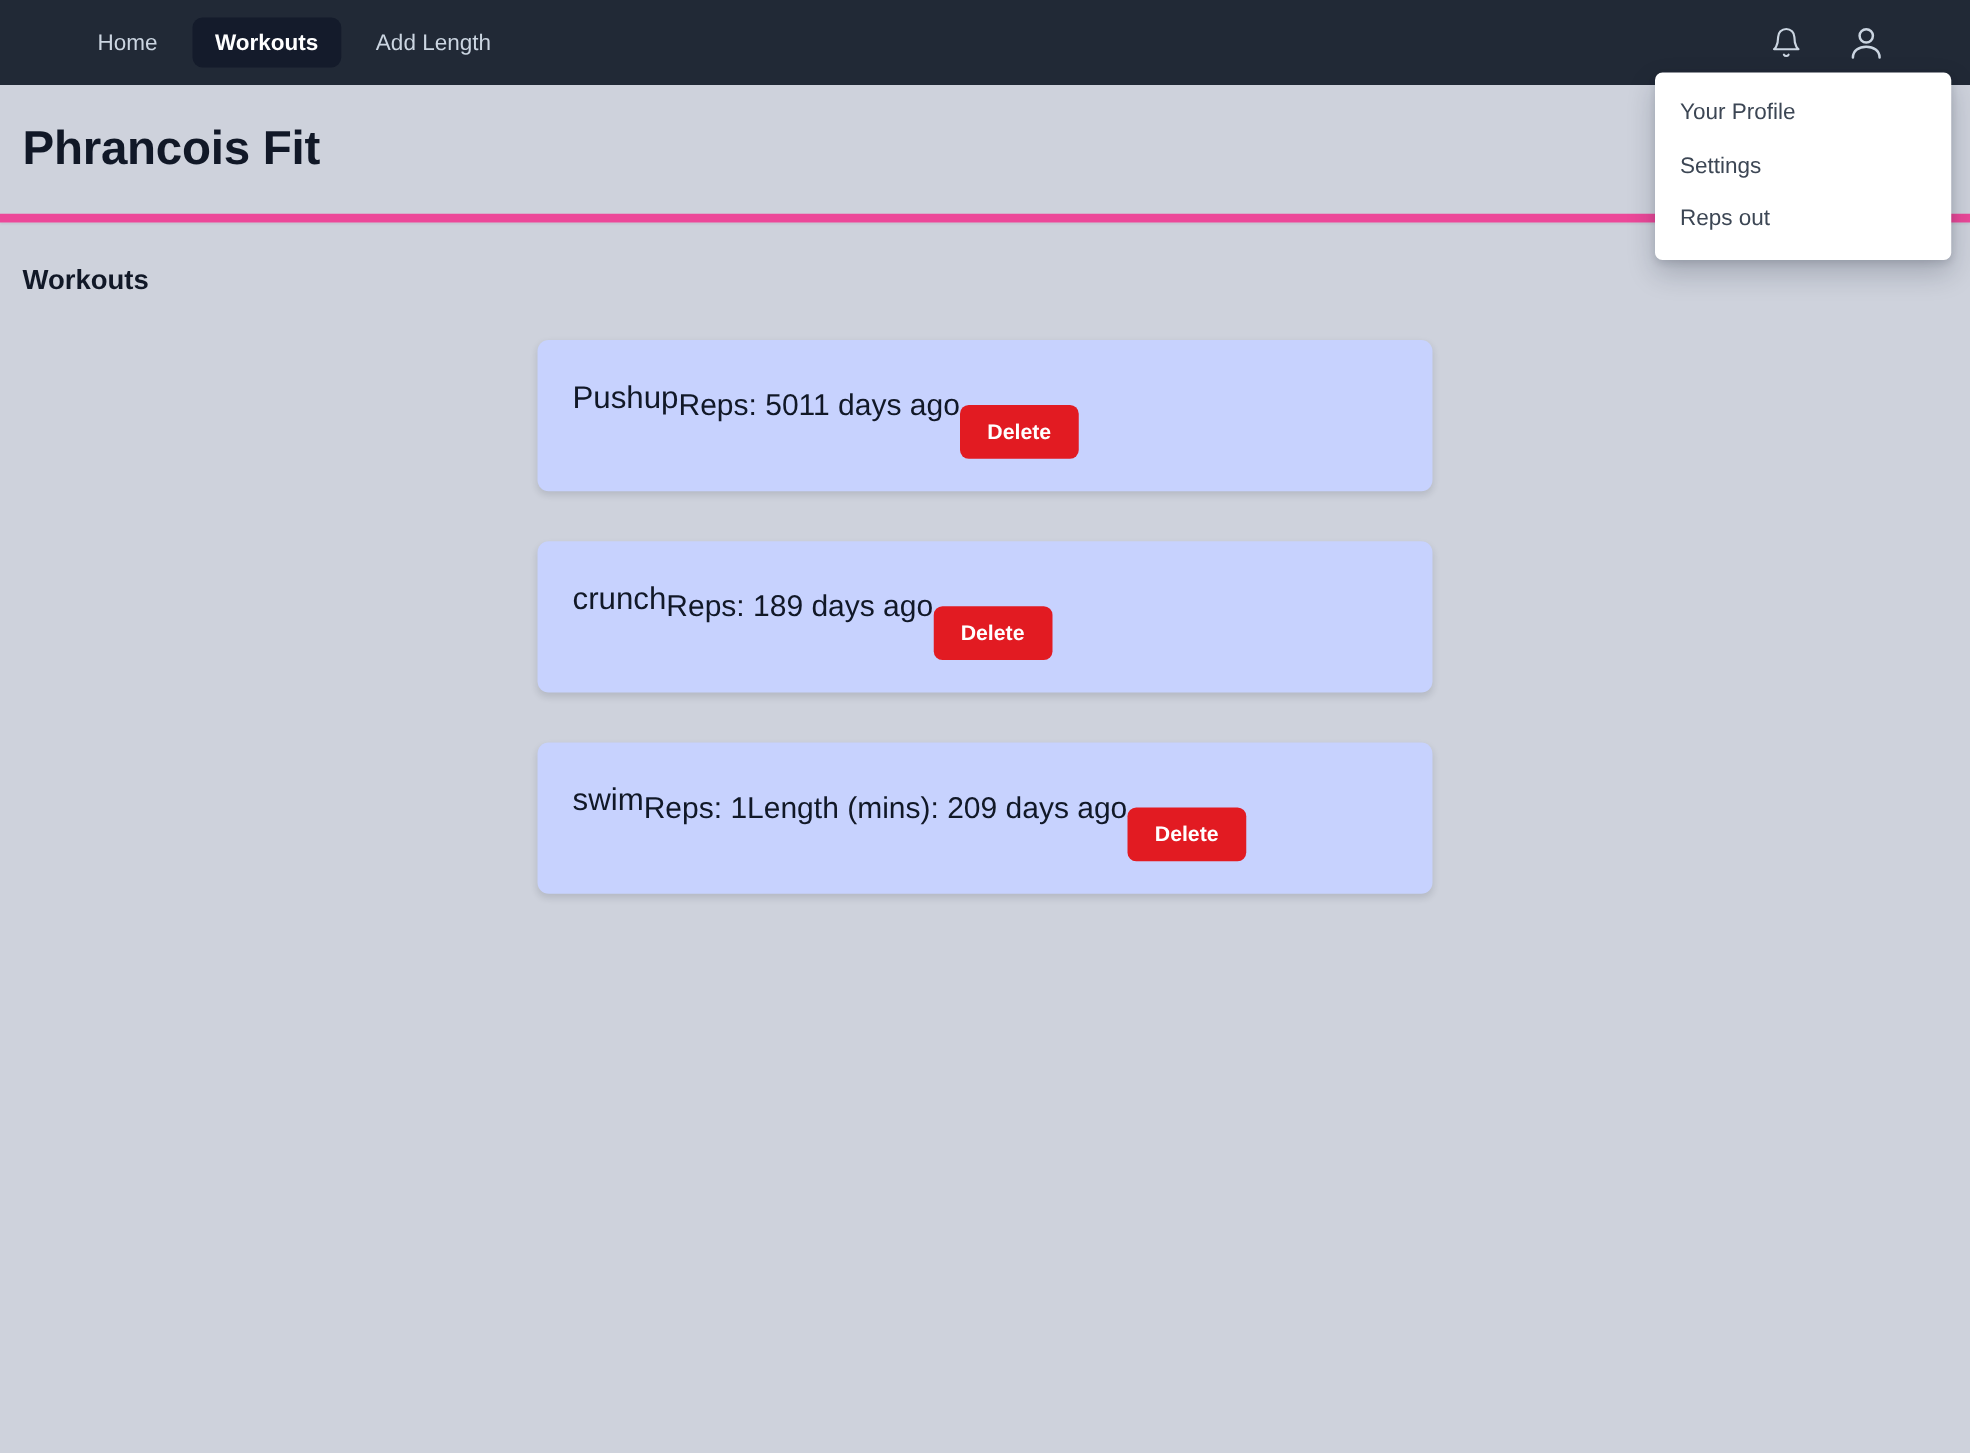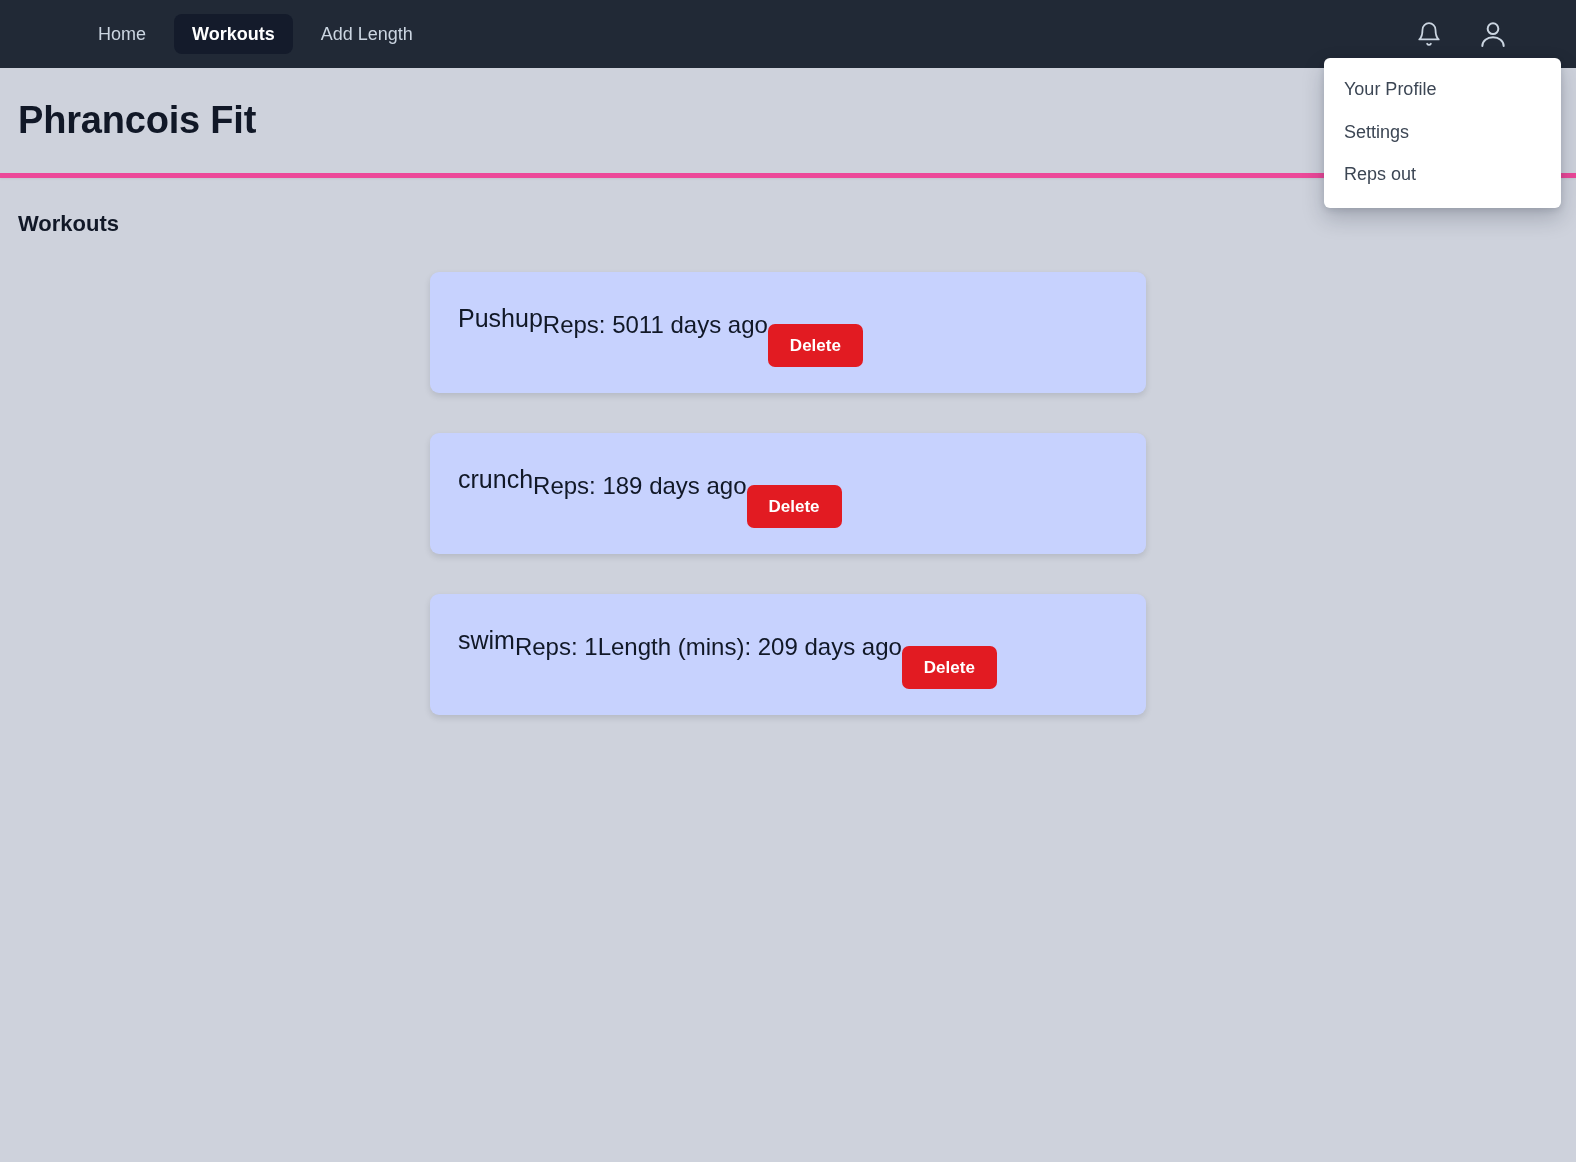--- a/index.html
+++ b/index.html
@@ -15,21 +15,21 @@
     overflow: hidden;
     position: relative;
   }
 
   
   .navbar {
     height: 68px;
     background: #212936;
     display: flex;
     align-items: center;
-    padding: 0 30px 0 80px;
+    padding: 0 30px 0 60px;
     position: relative;
     z-index: 30;
   }
 
   .nav-links {
     display: flex;
     align-items: center;
     gap: 10px;
   }
 
@@ -94,21 +94,21 @@
     white-space: nowrap;
   }
 
   
   .page-header {
     height: 110px;
     background: #ced2dc;
     display: flex;
     align-items: center;
     padding-left: 18px;
-    border-bottom: 5px solid #ec4899;
+    border-bottom: 7px solid #ec4899;
     box-shadow: 0 1px 2px rgba(0,0,0,0.06);
     position: relative;
     z-index: 5;
   }
 
   .page-title {
     font-size: 38px;
     font-weight: 700;
     color: #111827;
     letter-spacing: -0.2px;

